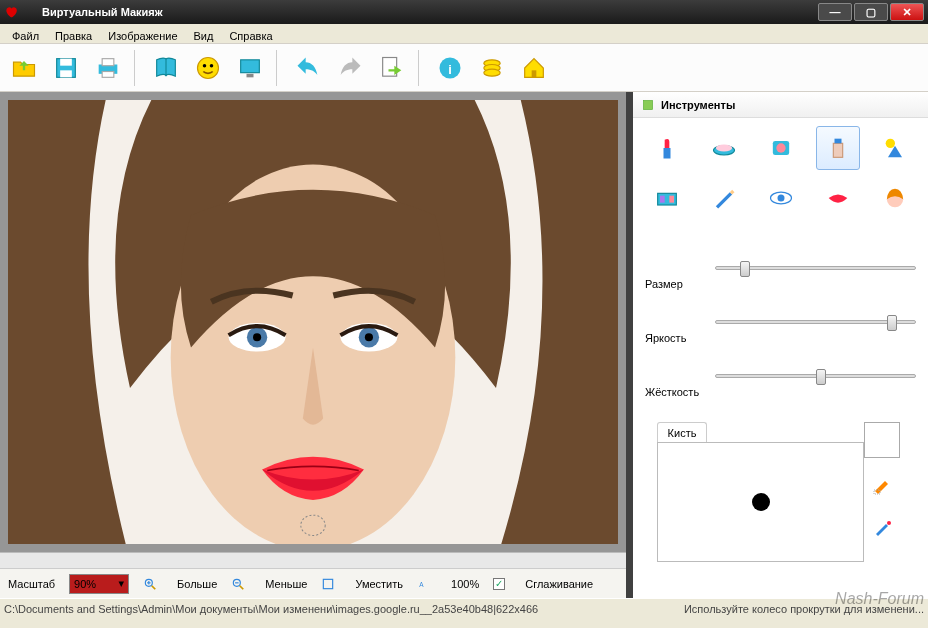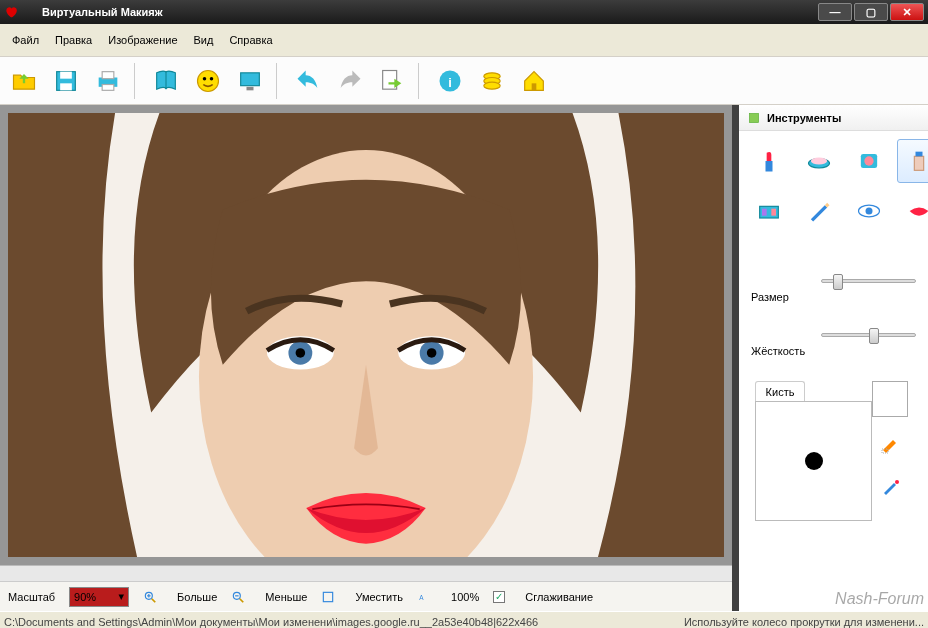--- a/index.html
+++ b/index.html
@@ -6,46 +6,46 @@
 body { background: #ece9d8; width: 928px; height: 628px; overflow: hidden; position: relative; }
 
 .titlebar { height: 24px; background: linear-gradient(#3c3c3c, #1a1a1a); display: flex; align-items: center; color: #fff; padding: 0 4px; }
 .titlebar .heart { width: 14px; height: 14px; color: #d00; margin-right: 4px; }
 .titlebar .title { flex: 1; font-weight: bold; margin-left: 20px; }
 .win-btns { display: flex; gap: 2px; }
 .win-btn { width: 34px; height: 18px; border: 1px solid #888; border-radius: 2px; display: flex; align-items: center; justify-content: center; color: #fff; font-weight: bold; cursor: pointer; }
 .win-min, .win-max { background: #4a4a4a; }
 .win-close { background: linear-gradient(#e55, #c11); }
 
-.menubar { height: 20px; background: #ece9d8; display: flex; align-items: center; padding: 16px 4px; border-bottom: 1px solid #d4d0c8; }
+.menubar { height: 20px; background: #ece9d8; display: flex; padding: 4px 4px; border-bottom: 1px solid #d4d0c8; }
 .menu-item { padding: 2px 8px; cursor: pointer; }
 
 .toolbar { height: 48px; background: #fcfcfc; border-bottom: 1px solid #d4d0c8; display: flex; align-items: center; padding: 0 4px; gap: 2px; }
 .tool-btn { width: 40px; height: 40px; border: 1px solid transparent; border-radius: 3px; display: flex; align-items: center; justify-content: center; cursor: pointer; }
 .tool-sep { width: 6px; height: 36px; border-left: 1px solid #ccc; margin: 0 4px; }
 
 .main { display: flex; height: 506px; }
-.canvas-area { width: 732px; display: flex; flex-direction: column; background: #969696; position: relative; }
+.canvas-area { width: 626px; display: flex; flex-direction: column; background: #969696; position: relative; }
 .canvas-frame { flex: 1; margin: 8px; background: #969696; position: relative; overflow: hidden; }
 .face-svg { width: 100%; height: 100%; }
 .scroll-h { height: 16px; background: #e8e8e8; border-top: 1px solid #bbb; }
 
 .sidebar { flex: 1; background: #fff; border-left: 7px solid #404040; display: flex; flex-direction: column; overflow: hidden; }
 .panel-hdr { height: 26px; background: linear-gradient(#fff, #f0f0f0); border-bottom: 1px solid #ddd; display: flex; align-items: center; padding: 0 8px; gap: 6px; font-weight: bold; }
 .tools-grid { padding: 8px; display: grid; grid-template-columns: repeat(5, 1fr); gap: 6px; justify-items: center; }
 .tool-cell { width: 44px; height: 44px; border: 1px solid transparent; border-radius: 3px; display: flex; align-items: center; justify-content: center; cursor: pointer; }
 .tool-cell:hover, .tool-cell.sel { border-color: #89b6e8; background: linear-gradient(#f5faff, #dcecff); }
 
 .sliders { padding: 8px 12px; }
 .slider-row { display: flex; align-items: center; margin: 10px 0; gap: 10px; }
 .slider-lbl { width: 60px; margin-top: 32px; }
 .slider-track { flex: 1; height: 4px; background: #ddd; border: 1px solid #aaa; border-radius: 2px; position: relative; }
 .slider-thumb { position: absolute; top: -6px; width: 10px; height: 16px; background: linear-gradient(#f5f5f5, #ccc); border: 1px solid #888; border-radius: 2px; cursor: pointer; }
 
-.brush-area { padding: 6px 16px; flex: 1; display: flex; }
+.brush-area { padding: 6px 24px; flex: 1; display: flex; }
 .brush-left { flex: 1; display: flex; flex-direction: column; }
 .brush-tab { width: 50px; height: 20px; border: 1px solid #ccc; border-bottom: none; border-radius: 3px 3px 0 0; background: #fff; display: flex; align-items: center; justify-content: center; }
 .brush-preview { flex: 1; border: 1px solid #bbb; background: #fff; display: flex; align-items: center; justify-content: center; max-height: 120px; }
 .brush-dot { width: 18px; height: 18px; background: #000; border-radius: 50%; }
 .brush-right { width: 40px; display: flex; flex-direction: column; gap: 8px; }
 .swatch { width: 36px; height: 36px; border: 1px solid #aaa; background: #fff; }
 .mini-btn { width: 36px; height: 36px; display: flex; align-items: center; justify-content: center; cursor: pointer; }
 
 .zoombar { height: 30px; background: #f5f4f0; border-top: 1px solid #ccc; display: flex; align-items: center; padding: 0 8px; gap: 14px; }
 .zoom-combo { width: 60px; height: 20px; border: 1px solid #888; background: #b91c1c; padding: 0 4px; display: flex; align-items: center; justify-content: space-between; }
@@ -300,20 +300,26 @@
 
 
     <div class="sliders">
       <div class="slider-row">
         <span class="slider-lbl">Размер</span>
         <div class="slider-track">
             <div class="slider-thumb" style="left:12%"></div>
           </div>
       </div>
       <div class="slider-row">
+        <span class="slider-lbl">Яркость</span>
+        <div class="slider-track">
+            <div class="slider-thumb" style="left:86%"></div>
+          </div>
+      </div>
+      <div class="slider-row">
         <span class="slider-lbl">Жёсткость</span>
         <div class="slider-track">
             <div class="slider-thumb" style="left:50%"></div>
           </div>
       </div>
     </div>
 
     <div class="brush-area">
       <div class="brush-left">
         <div class="brush-tab">

